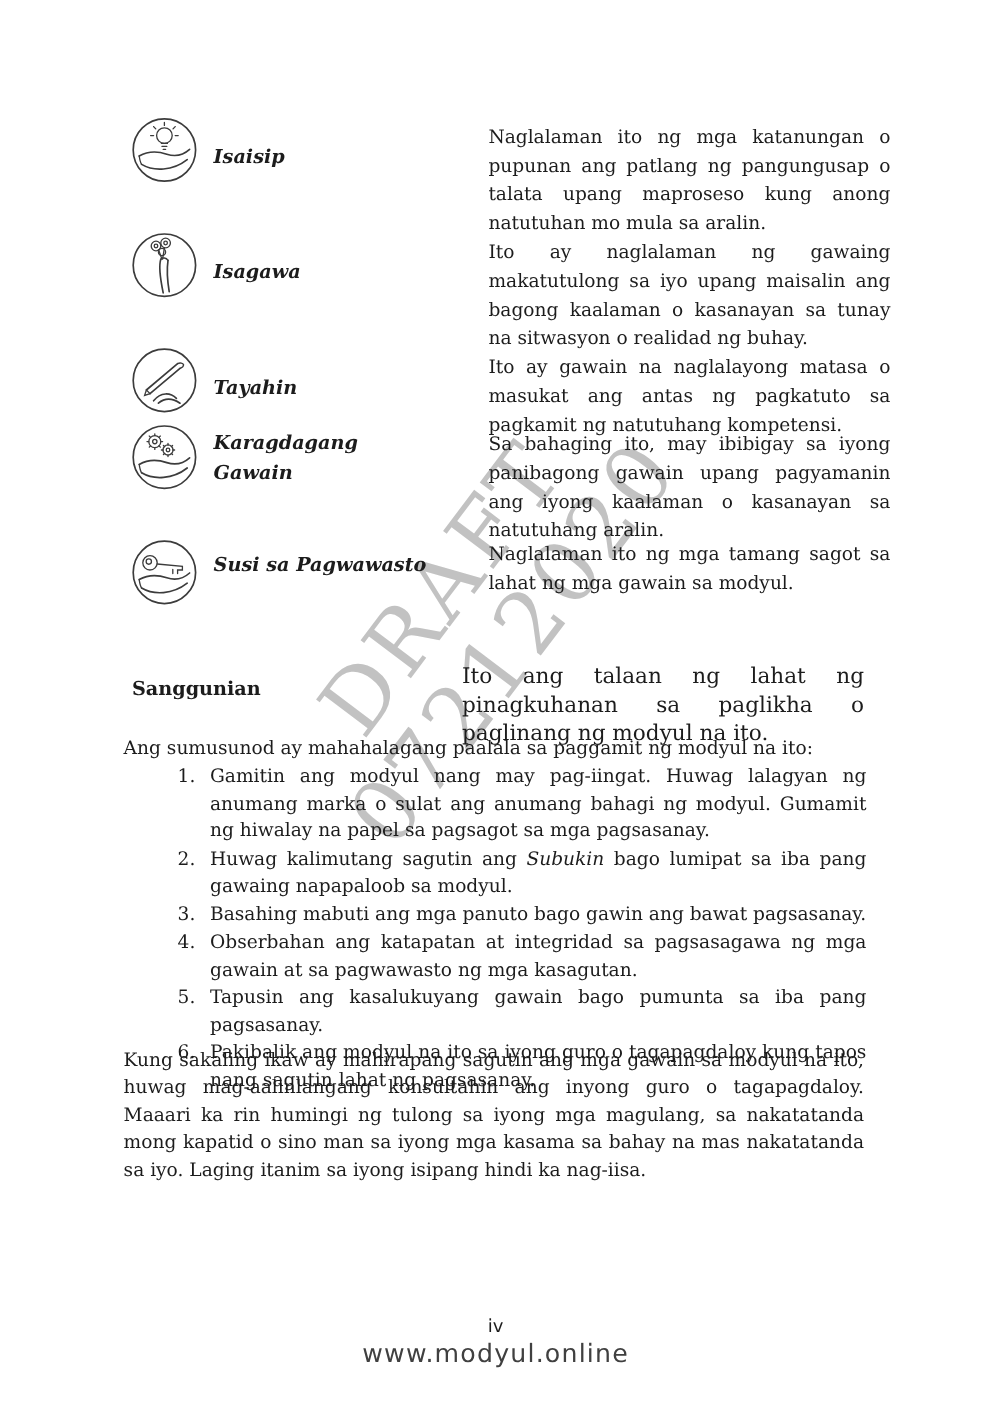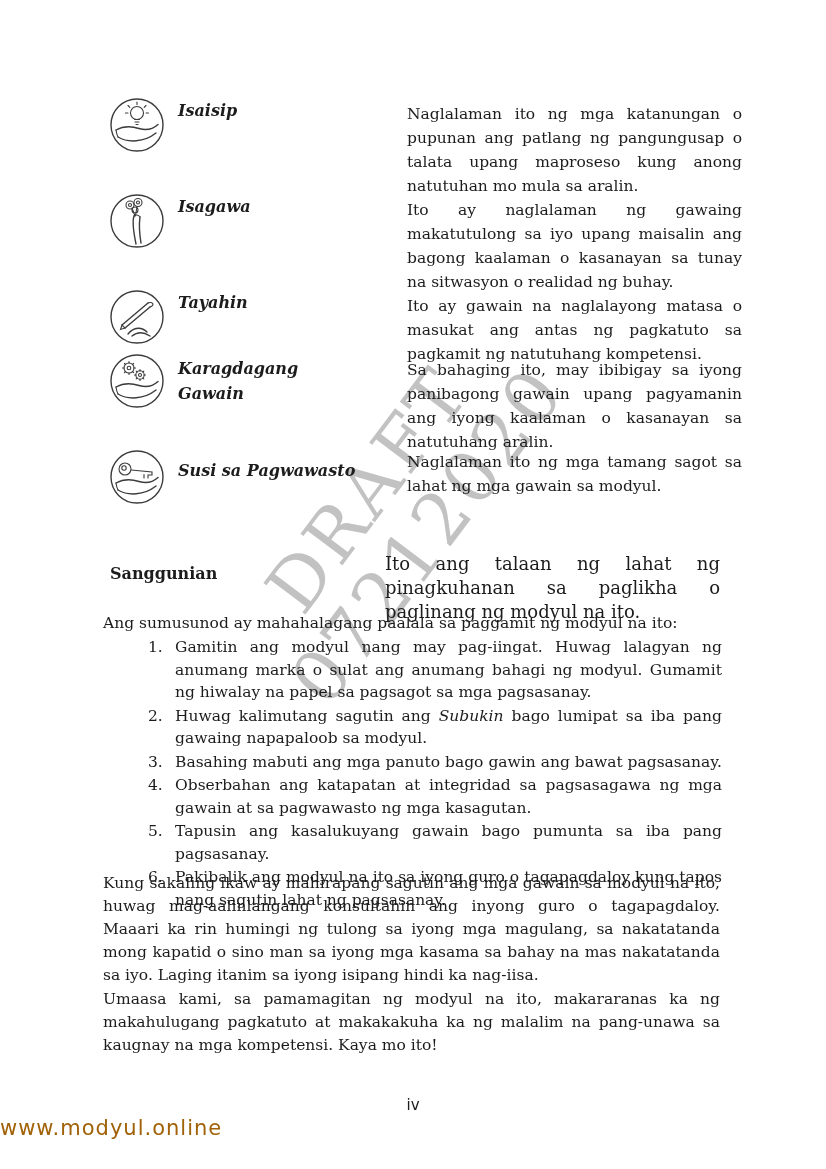--- a/index.html
+++ b/index.html
@@ -27,21 +27,21 @@
     opacity: 0.9;
     letter-spacing: 4px;
     z-index: 0;
     user-select: none;
   }
   .content { position: absolute; inset: 0; z-index: 1; }
 
   .icon-row { position: absolute; left: 103px; width: 617px; }
   .icon-row .circle-icon { position: absolute; left: 5px; top: 0; width: 58px; height: 58px; }
   .icon-row .row-label {
-    position: absolute; left: 75px; top: 2px; width: 200px;
+    position: absolute; left: 75px; top: 22px; width: 200px;
     font-weight: bold; font-style: italic; font-size: 16px; line-height: 25px;
   }
   .icon-row .row-label.narrow { max-width: 130px; top: 4px; }
   .icon-row .row-desc {
     position: absolute; left: 282px; top: 6px; width: 335px;
     font-size: 15.5px; line-height: 24px; text-align: justify; margin-left: 22px;
   }
   svg .stroke { fill: none; stroke: #3c3c3c; stroke-width: 1.4; stroke-linecap: round; stroke-linejoin: round; }
   svg .thin   { fill: none; stroke: #3c3c3c; stroke-width: 1.1; stroke-linecap: round; }
 
@@ -63,22 +63,22 @@
   .reminder-num { width: 27px; flex: 0 0 27px; font-size: 15.5px; line-height: 22.5px; }
   .reminder-text { flex: 1; font-size: 15.5px; line-height: 22.5px; text-align: justify; }
   .reminder-text .it { font-style: italic; }
 
   .page-number {
     position: absolute; left: 0; top: 1096px; width: 100%;
     text-align: center; font-size: 15px; font-family: "DejaVu Sans", sans-serif;
   }
   .site-url {
     position: absolute; left: 0; top: 1116px; width: 100%;
-    font-size: 21px; letter-spacing: 1px;
-    font-family: "DejaVu Sans", sans-serif; color: #a16207;
+    text-align: center; font-size: 21px; letter-spacing: 1px;
+    font-family: "DejaVu Sans", sans-serif; color: #404040;
   }
 </style>
 </head>
 <body>
 
 <div class="page">
 
   <div class="watermark">
     <div>DRAFT</div>
     <div>07212020</div>
@@ -198,19 +198,18 @@
         <span class="reminder-num">5.</span>
         <div class="reminder-text"><span>Tapusin ang kasalukuyang gawain bago pumunta sa iba pang pagsasanay.</span><span class="it"></span><span></span></div>
       </div>
       <div class="reminder-item">
         <span class="reminder-num">6.</span>
         <div class="reminder-text"><span>Pakibalik ang modyul na ito sa iyong guro o tagapagdaloy kung tapos nang sagutin lahat ng pagsasanay.</span><span class="it"></span><span></span></div>
       </div>
     </div>
 
     <div class="para" style="top:872px">Kung sakaling ikaw ay mahirapang sagutin ang mga gawain sa modyul na ito, huwag mag-aalinlangang konsultahin ang inyong guro o tagapagdaloy. Maaari ka rin humingi ng tulong sa iyong mga magulang, sa nakatatanda mong kapatid o sino man sa iyong mga kasama sa bahay na mas nakatatanda sa iyo. Laging itanim sa iyong isipang hindi ka nag-iisa.</div>
-    <div class="para" style="top:988px">Umaasa kami, sa pamamagitan ng modyul na ito, makararanas ka ng makahulugang pagkatuto at makakakuha ka ng malalim na pang-unawa sa kaugnay na mga kompetensi. Kaya mo ito!</div>
 
     <div class="page-number">iv</div>
     <div class="site-url">www.modyul.online</div>
 
   </div>
 </div>
 
 </body></html>

